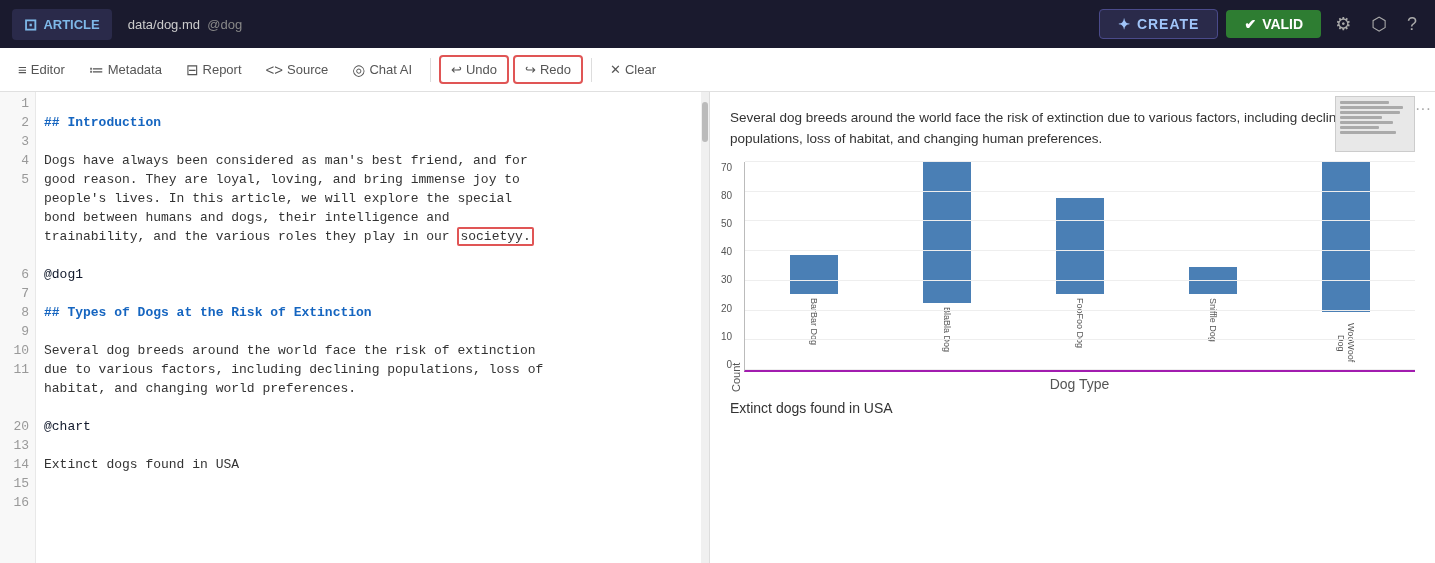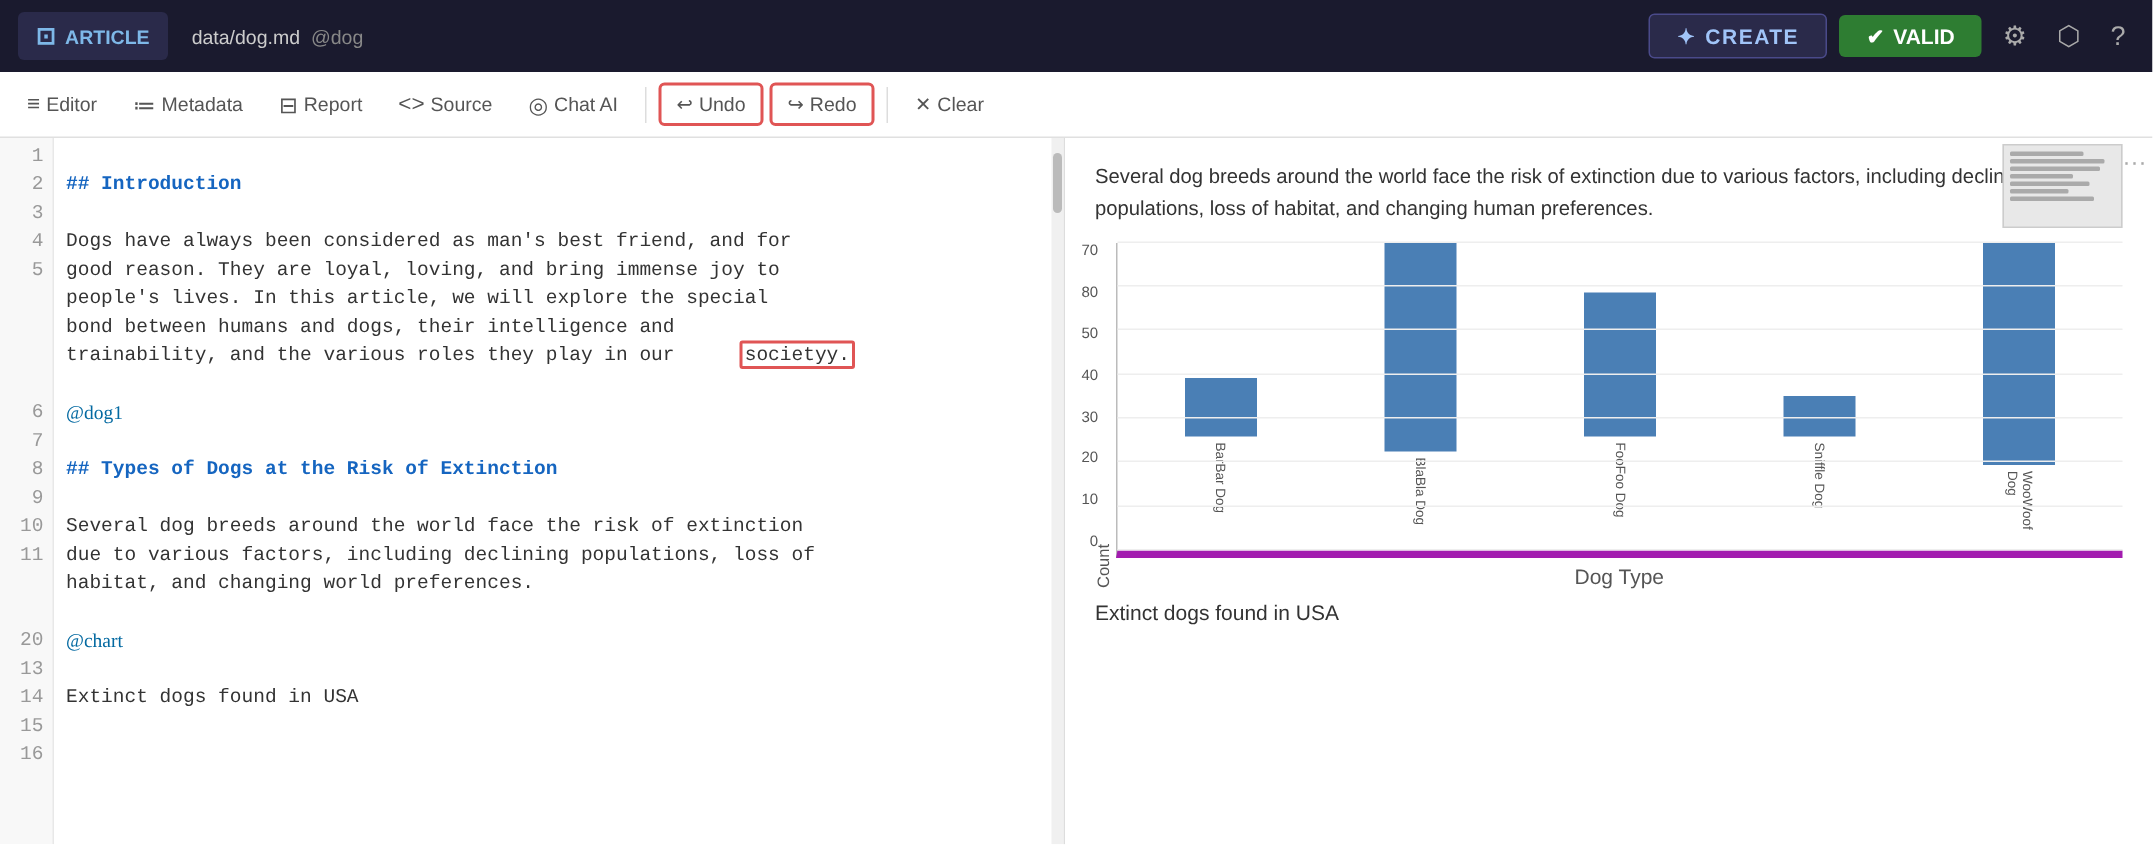--- a/index.html
+++ b/index.html
@@ -137,27 +137,26 @@
       padding: 2px 8px;
       font-family: 'Courier New', monospace;
       font-size: 13px;
       line-height: 19px;
       color: #333;
     }
     .code-line { height: 19px; white-space: pre; }
     .code-line.empty { }
     .md-h1 { color: #1565c0; font-weight: bold; }
     .md-h2 { color: #1565c0; font-weight: bold; }
-    .md-tag { color: #0369a1; font-family: Liberation Serif, serif; }
+    .md-tag { color: #0f172a; }
     .normal-text { color: #333; }
     .highlight-word {
       border: 2px solid #e05555;
       border-radius: 2px;
       padding: 0 1px;
-      margin-left: 36px;
     }
     #scrollbar-area {
       width: 8px;
       background: #f0f0f0;
       position: relative;
     }
     #scrollbar-thumb {
       width: 6px;
       height: 40px;
       background: #bbb;
@@ -377,21 +376,21 @@
     <p id="preview-text">Several dog breeds around the world face the risk of extinction due to various factors, including declining populations, loss of habitat, and changing human preferences.</p>
 
     <div id="chart-container" style="position:relative;">
       <div style="display:flex; align-items:stretch;">
 
         <div style="writing-mode:vertical-rl; transform:rotate(180deg); font-size:11px; color:#555; display:flex; align-items:center; margin-right:2px;">
           <span>Count</span>
         </div>
 
         <div style="display:flex; flex-direction:column; width:100%;">
-          <div style="display:flex; align-items:flex-end; height:210px; border-left:1px solid #bbb; border-bottom:5px solid #a21caf; position:relative;">
+          <div style="display:flex; align-items:flex-end; height:210px; border-left:1px solid #bbb; border-bottom:2px solid #a21caf; position:relative;text-align:center;">
 
             <div style="position:absolute;top:0;left:0;right:0;bottom:0;pointer-events:none;">
               <div style="position:absolute;bottom:100%;height:1px;width:100%;background:#eee;"></div>
               <div style="position:absolute;bottom:85.7%;height:1px;width:100%;background:#eee;"></div>
               <div style="position:absolute;bottom:71.4%;height:1px;width:100%;background:#eee;"></div>
               <div style="position:absolute;bottom:57.1%;height:1px;width:100%;background:#eee;"></div>
               <div style="position:absolute;bottom:42.8%;height:1px;width:100%;background:#eee;"></div>
               <div style="position:absolute;bottom:28.5%;height:1px;width:100%;background:#eee;"></div>
               <div style="position:absolute;bottom:14.2%;height:1px;width:100%;background:#eee;"></div>
               <div style="position:absolute;bottom:0;height:1px;width:100%;background:#eee;"></div>

